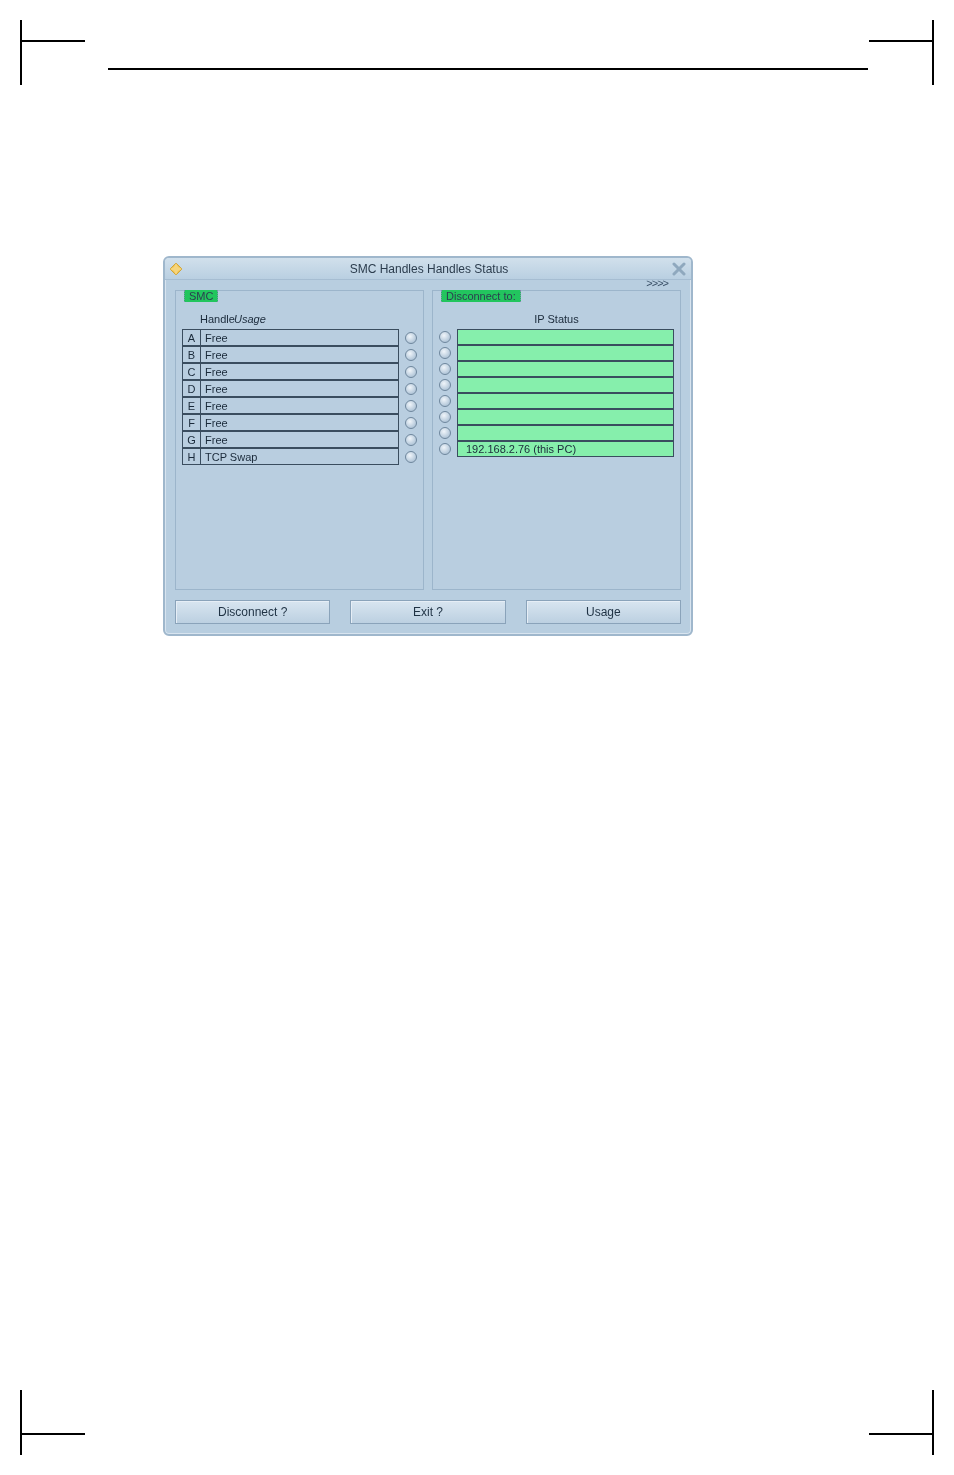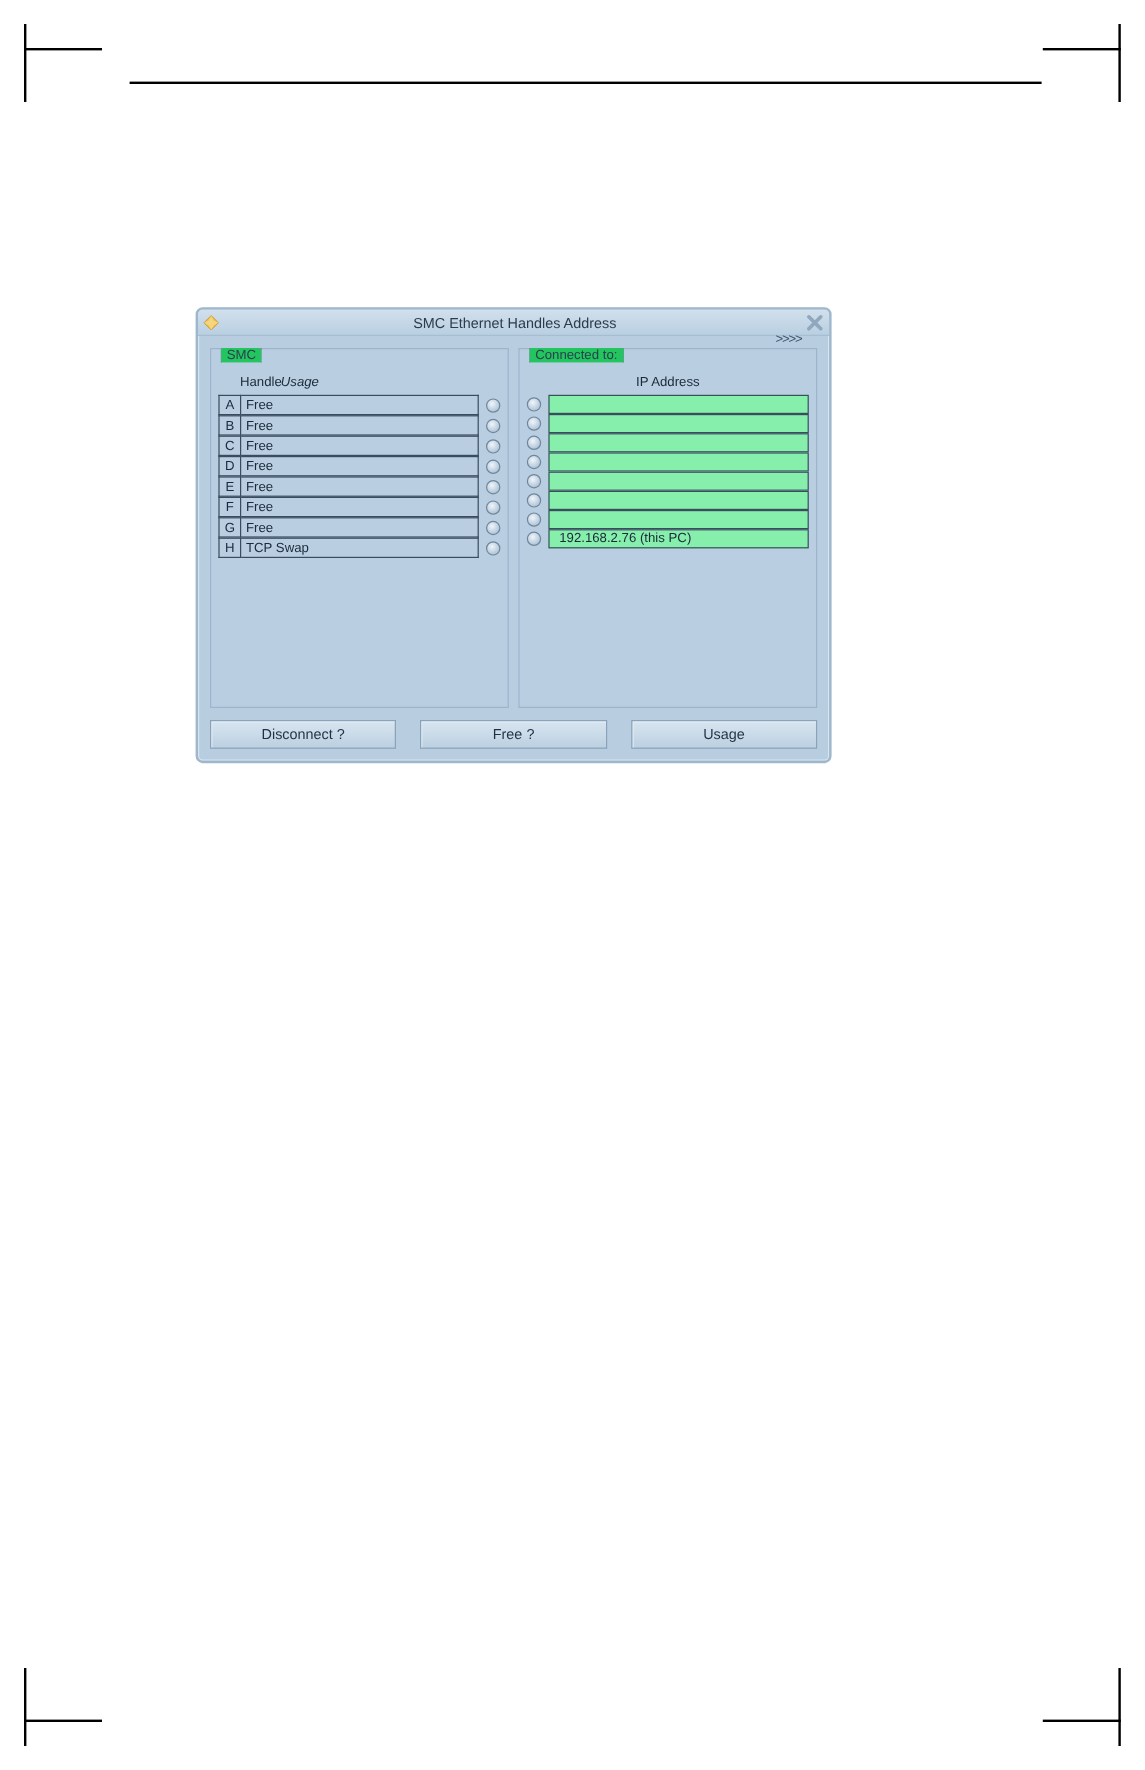--- a/index.html
+++ b/index.html
@@ -175,21 +175,21 @@
 <div class="crop-line crop-h-br"></div>
 
 <div class="dialog">
   <div class="titlebar">
     <span class="icon">
       <svg width="14" height="14" viewBox="0 0 14 14">
         <polygon points="7,1 13,7 7,13 1,7" fill="#f2c24b" stroke="#c99a2a" stroke-width="0.8"></polygon>
         <polygon points="7,1 9,5 13,7 9,9 7,13 5,9 1,7 5,5" fill="#f7dd95" opacity="0.7"></polygon>
       </svg>
     </span>
-    <span class="title">SMC Ethernet Handles Address</span>
+    <span class="title">SMC Handles Handles Status</span>
     <span class="close">
       <svg width="14" height="14" viewBox="0 0 14 14">
         <line x1="2" y1="2" x2="12" y2="12" stroke="#8fa8be" stroke-width="3" stroke-linecap="round"></line>
         <line x1="12" y1="2" x2="2" y2="12" stroke="#8fa8be" stroke-width="3" stroke-linecap="round"></line>
       </svg>
     </span>
   </div>
 
   <div class="content">
 
@@ -285,22 +285,22 @@
           <td class="ucell">TCP Swap</td>
         </tr>
             </tbody>
           </table>
         <span class="radio"></span>
       </div>
     </div>
 
     <div class="panel" style="position:relative;">
       <div class="chevrons">&gt;&gt;&gt;&gt;</div>
-      <div class="panel-legend">Connected to:</div>
-      <div class="ip-header">IP Address</div>
+      <div class="panel-legend">Disconnect to:</div>
+      <div class="ip-header">IP Status</div>
 
       <div class="right-rows">
         <div class="row-wrap">
           <span class="radio"></span>
           <div class="ip-box"></div>
         </div>
         <div class="row-wrap">
           <span class="radio"></span>
           <div class="ip-box"></div>
         </div>
@@ -327,16 +327,16 @@
         <div class="row-wrap">
           <span class="radio"></span>
           <div class="ip-box">192.168.2.76 (this PC)</div>
         </div>
       </div>
     </div>
   </div>
 
   <div class="buttons">
     <div class="btn">Disconnect ?</div>
-    <div class="btn">Free ?</div>
+    <div class="btn">Exit ?</div>
     <div class="btn">Usage</div>
   </div>
 </div>
 
 </body></html>

